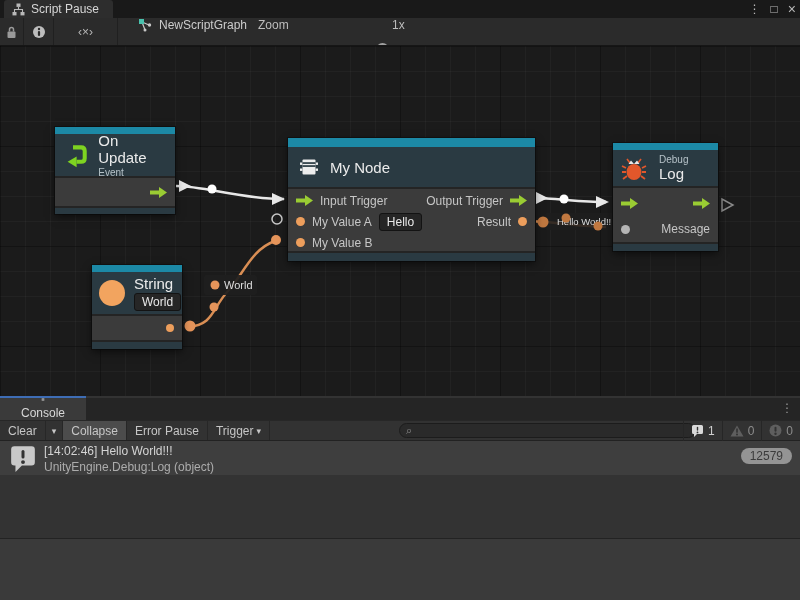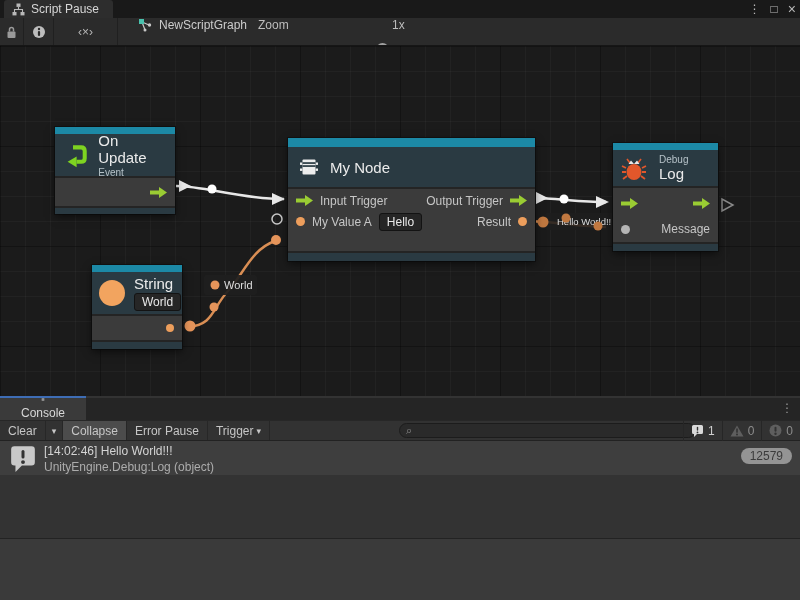--- a/index.html
+++ b/index.html
@@ -251,20 +251,26 @@
         <span class="pleft">
           <span class="dot"></span>
           <span>My Value A</span>
           <span class="inline-field">Hello</span>
         </span>
         <span class="pright">
           <span>Result</span>
           <span class="dot"></span>
         </span>
       </div>
+      <div class="prow" style="height:21px;">
+        <span class="pleft">
+          <span class="dot"></span>
+          <span>My Value B</span>
+        </span>
+      </div>
     </div>
     <div class="nfoot" style="height:10px;"></div>
   </div>
 
   <div class="node" style="left:613px; top:97px; width:105px;">
     <div class="accent" style="height:7px;"></div>
     <div class="nhead" style="height:36px; padding:0 8px; gap:12px;">
       <svg width="26" height="25" viewBox="0 0 26 25">
         <path d="M9,7 L6,3 M17,7 L20,3" stroke="#e2572b" stroke-width="1.6" fill="none"></path>
         <polygon points="7.5,8 10,4.5 13,8 16,4.5 18.5,8" fill="#e8e8e8"></polygon>

